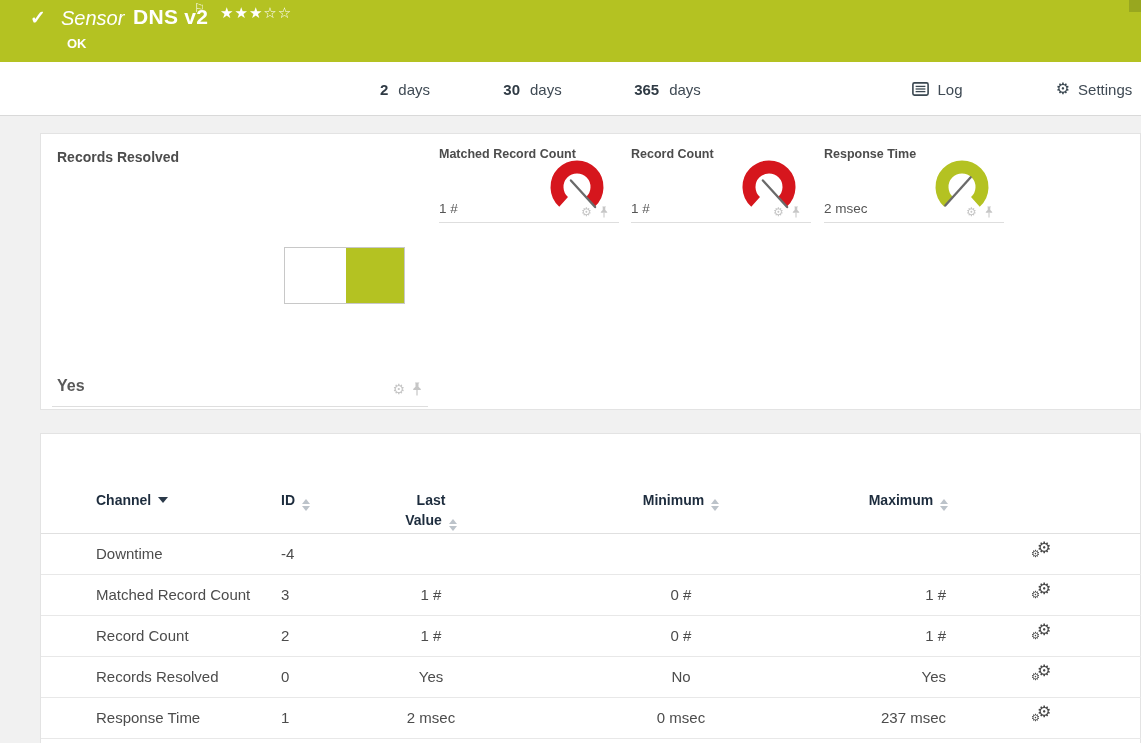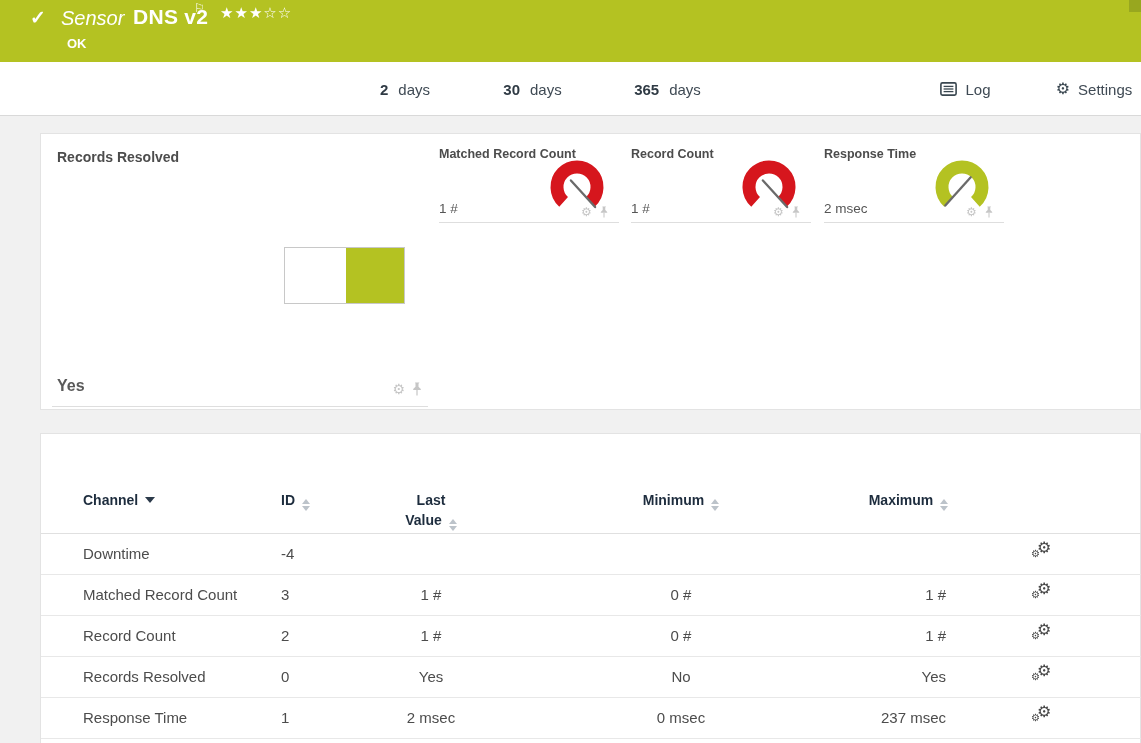--- a/index.html
+++ b/index.html
@@ -27,21 +27,21 @@
          font-size:15px; color:#3f4a54; cursor:pointer; white-space:nowrap; }
   .tab .num { font-weight:bold; color:#2f3a44; margin-right:2px; }
   .tab.active { color:#2e3c47; font-weight:bold; }
   .tab.active::after { content:""; position:absolute; left:0; right:0; bottom:-2px; height:4px; background:#1e9cd7; }
   .t-overview { left:35px;  width:157px; }
   .t-live     { left:213px; width:115px; }
   .t-2d       { left:365px; width:80px; }
   .t-30d      { left:490px; width:85px;align-items:center; }
   .t-365d     { left:620px; width:95px; }
   .t-hist     { left:748px; width:135px; }
-  .t-log      { left:933px; width:65px; }
+  .t-log      { left:905px; width:65px; }
   .t-set      { left:1048px; width:92px; }
   .gearglyph { font-size:16px; line-height:1; }
   .t-set .gearglyph { color:#3a4750; }
 
   
   .panel { position:absolute; background:#fff; border:1px solid #e3e3e3; }
   .panel-over { left:40px; top:133px; width:1101px; height:277px; }
   .panel-tab  { left:40px; top:433px; width:1101px; height:330px; }
 
   
@@ -62,21 +62,21 @@
   .tile-g svg.gauge { position:absolute; left:107px; top:16px; }
   .tile-g .tile-icons { left:142px; top:64px; }
   .tile-g .tile-icons .gearglyph { font-size:12px; }
   .tile-g .pin-svg { transform:scale(.85); }
 
   
   table.ch { position:absolute; left:0; top:40px; width:1101px; border-collapse:collapse; table-layout:fixed; }
   table.ch th { vertical-align:top; padding-top:16px; height:59px; font-size:14px; font-weight:bold; color:#1d2c3d;
                 border-bottom:1px solid #e0e0e0; line-height:20px; }
   table.ch td { height:41px; font-size:15px; color:#4c4c4c; border-bottom:1px solid #e8e8e8; }
-  .c-channel { text-align:left; padding-left:42px; }
+  .c-channel { text-align:left; padding-left:55px; }
   .c-id { text-align:left; }
   .c-last { text-align:center; }
   .c-min { text-align:center; }
   .c-max-th { text-align:center; }
   .c-max { text-align:right; padding-right:30px; }
   .c-ico { padding-left:55px; }
 
   .sort { display:inline-flex; flex-direction:column; gap:2px; margin-left:7px; vertical-align:1px; }
   .tri-up { width:0; height:0; border-left:4px solid transparent; border-right:4px solid transparent; border-bottom:5px solid #bcc3ca; }
   .tri-dn { width:0; height:0; border-left:4px solid transparent; border-right:4px solid transparent; border-top:5px solid #bcc3ca; }

